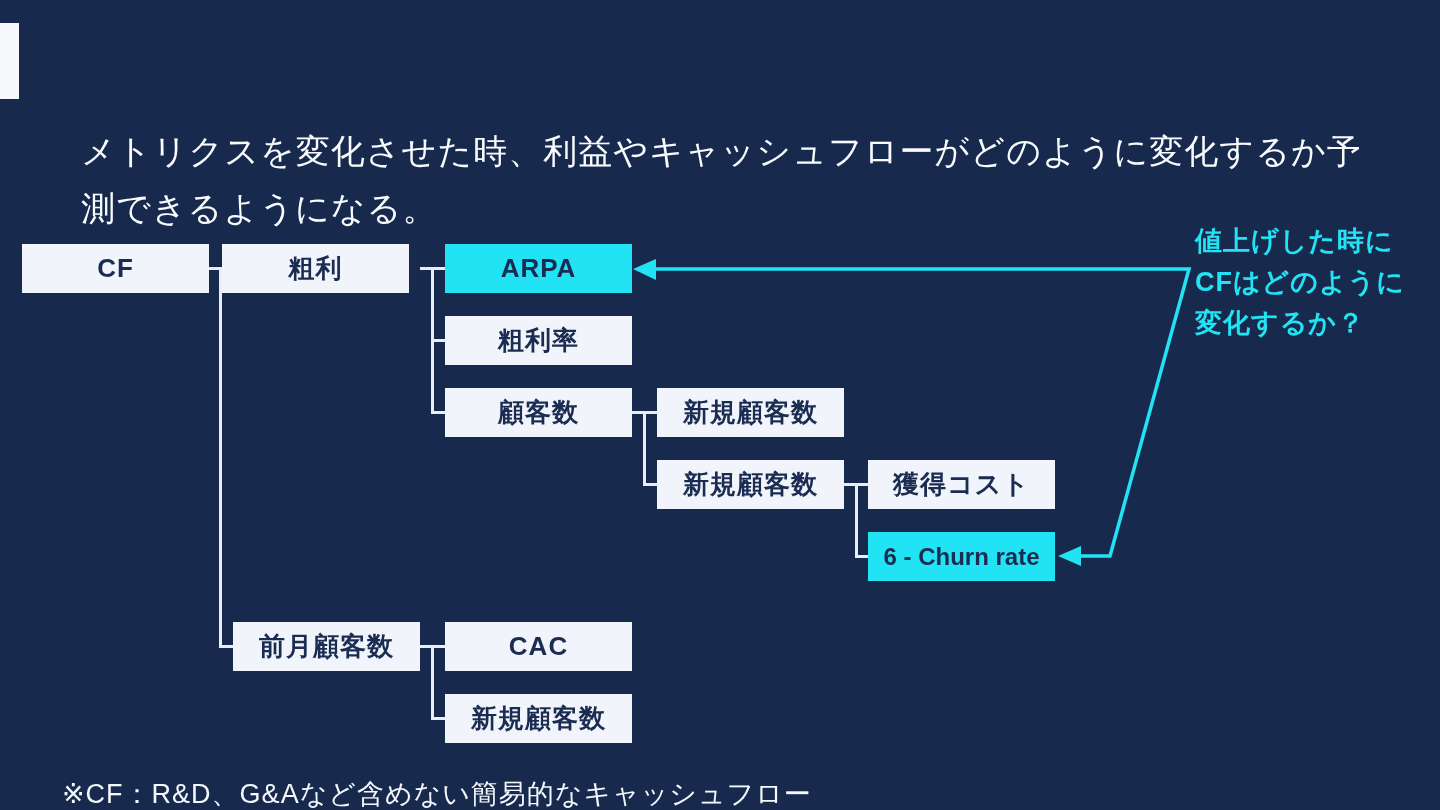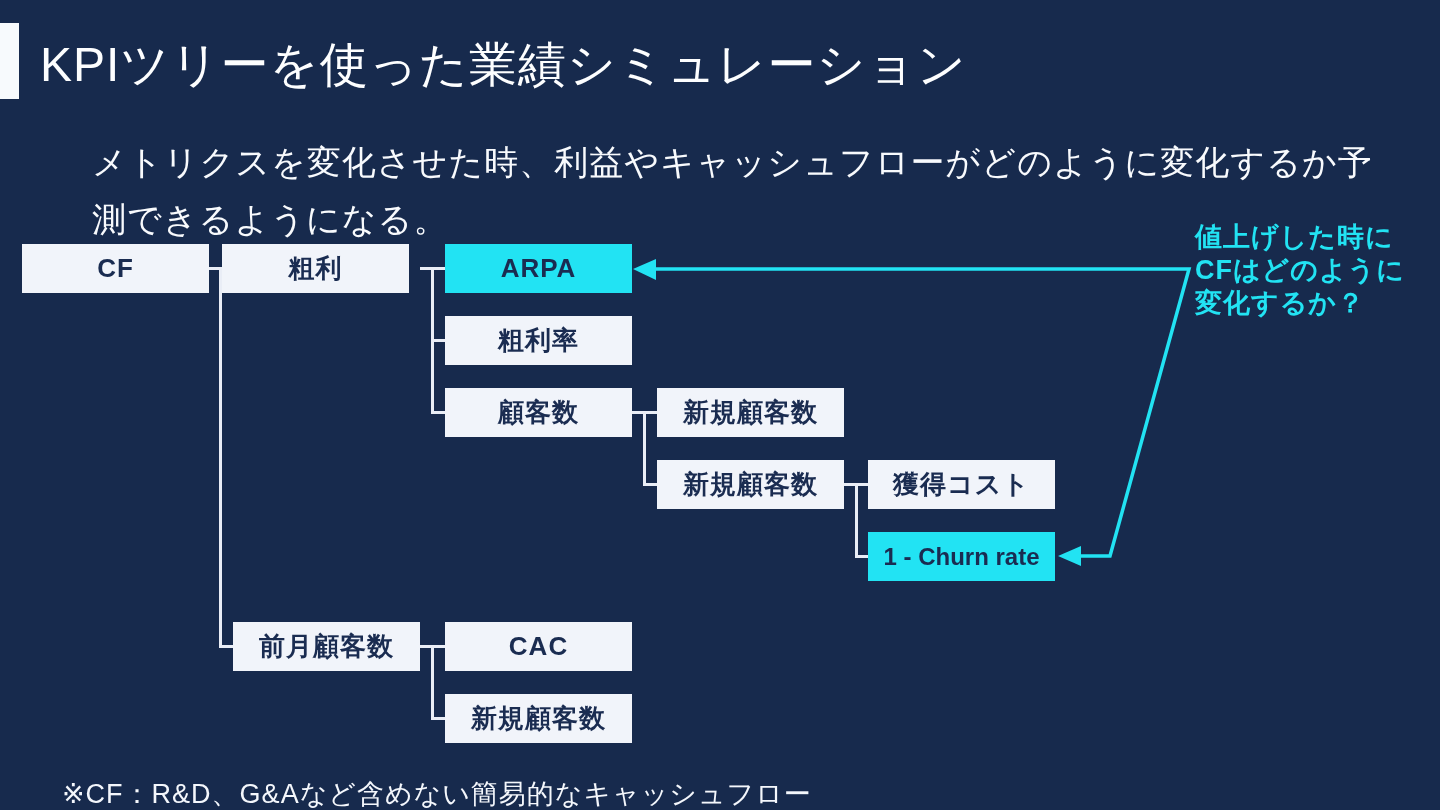--- a/index.html
+++ b/index.html
@@ -15,56 +15,55 @@
   .accent-bar{
     position:absolute;left:0;top:23px;width:19px;height:76px;
     background:#f7fafd;
   }
   .title{
     position:absolute;left:40px;top:33px;margin:0;
     font-size:48px;font-weight:400;color:#fdfeff;
     letter-spacing:1px;white-space:nowrap;
   }
   .subtitle{
-    position:absolute;left:76px;top:118px;margin:16px;width:1340px;
+    position:absolute;left:76px;top:118px;margin:5px;width:1340px;
     font-size:34px;font-weight:400;color:#f8fafd;
     line-height:57px;white-space:pre-line;letter-spacing:1px;
   }
   .node{
     position:absolute;width:187px;height:49px;
     background:#f1f4fa;color:#1a2c51;
     display:flex;align-items:center;justify-content:center;
     font-size:26px;font-weight:700;letter-spacing:1px;
     box-sizing:border-box;
   }
   .node.hl{background:#22e3f3;}
   .node.small-text{font-size:24px;letter-spacing:0;}
   .conn{position:absolute;background:#e9edf6;}
   .conn.h{height:3px;}
   .conn.v{width:3px;}
   .arrows{position:absolute;left:0;top:0;pointer-events:none;}
   .annotation{
     position:absolute;left:1195px;top:221px;margin:0;width:245px;
-    color:#22e3f3;font-size:27px;font-weight:700;line-height:33px;
+    color:#22e3f3;font-size:27px;font-weight:700;line-height:41px;
     white-space:pre-line;letter-spacing:1px;
   }
   .footnote{
     position:absolute;left:54px;top:768px;margin:8px;
     font-size:27px;font-weight:400;color:#f4f7fc;
     letter-spacing:1px;white-space:nowrap;
   }
 </style>
 </head>
 <body>
 
 <div class="slide">
 
   <div class="accent-bar"></div>
 
-  <h1 class="title">KPIツリーを使った業績シミュレーション</h1>
 
   <p class="subtitle">メトリクスを変化させた時、利益やキャッシュフローがどのように変化するか予
 測できるようになる。</p>
 
   <div>
 
     <div class="conn h" style="left:209px;top:267px;width:26px"></div>
     <div class="conn v" style="left:219px;top:267px;height:381px"></div>
     <div class="conn h" style="left:219px;top:645px;width:16px"></div>
 
@@ -103,21 +102,21 @@
     <div class="node" style="left:657px;top:388px">
         <span>新規顧客数</span>
       </div>
     <div class="node" style="left:657px;top:460px">
         <span>新規顧客数</span>
       </div>
     <div class="node" style="left:868px;top:460px">
         <span>獲得コスト</span>
       </div>
     <div class="node hl small-text" style="left:868px;top:532px">
-        <span>1 - Churn rate</span>
+        <span>6 - Churn rate</span>
       </div>
     <div class="node" style="left:233px;top:622px">
         <span>前月顧客数</span>
       </div>
     <div class="node" style="left:445px;top:622px">
         <span>CAC</span>
       </div>
     <div class="node" style="left:445px;top:694px">
         <span>新規顧客数</span>
       </div>

